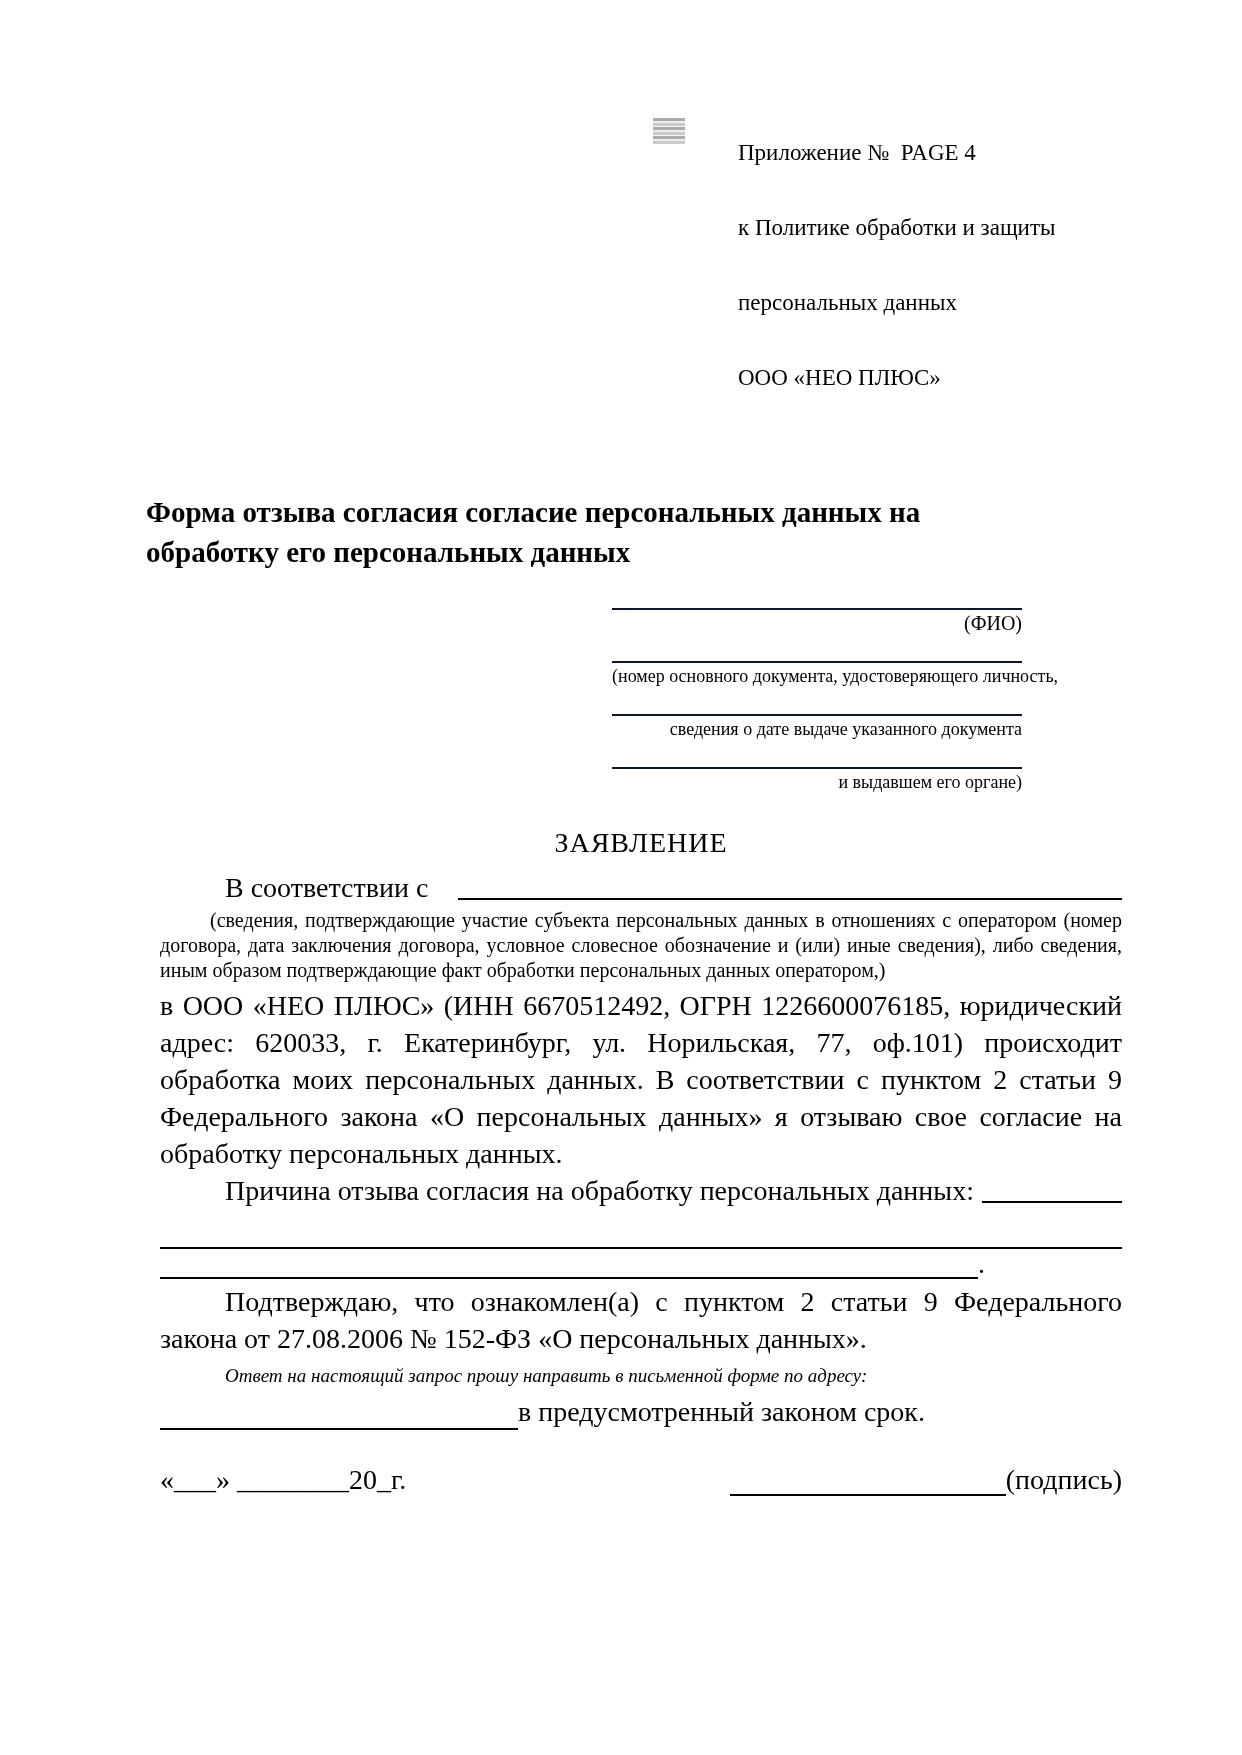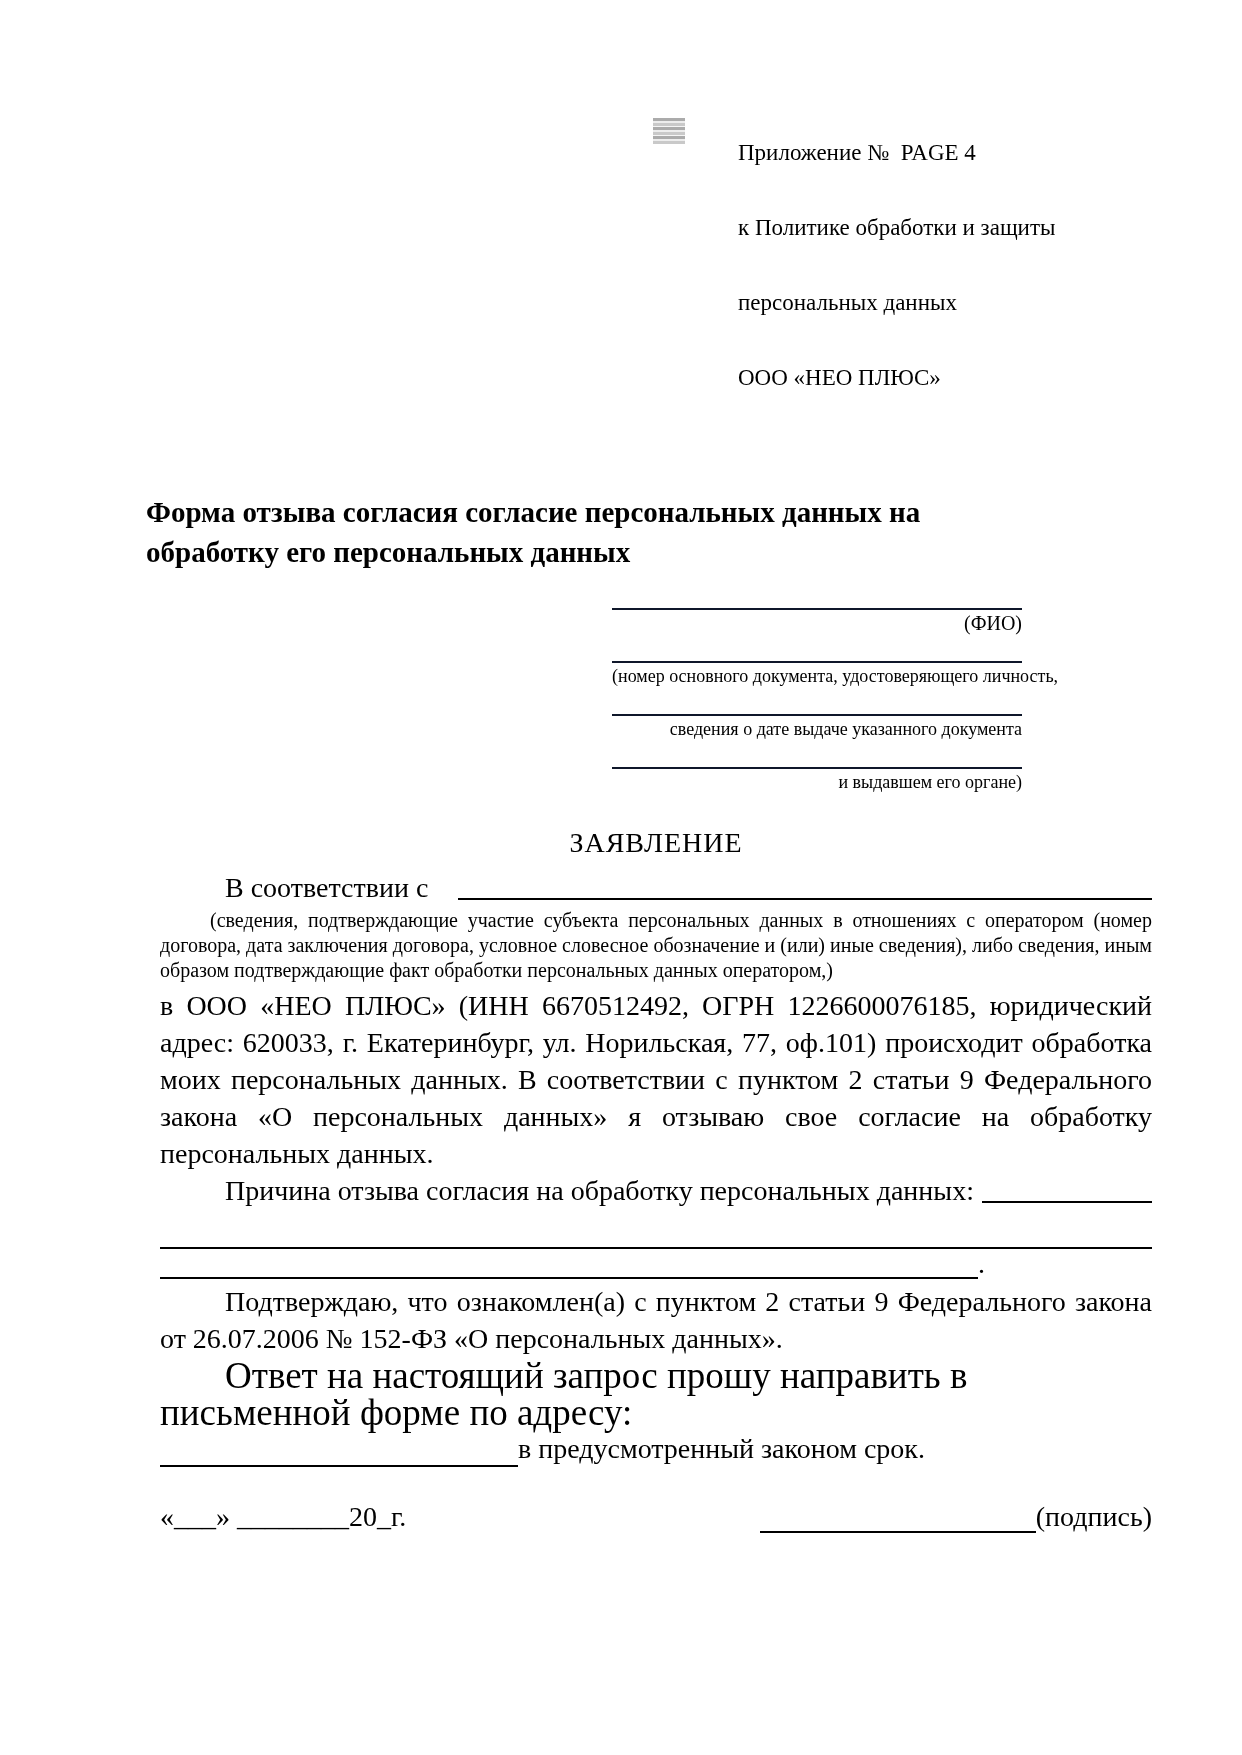--- a/index.html
+++ b/index.html
@@ -4,21 +4,21 @@
 <style>
   html,body { margin:0; padding:0; background:#888; }
   .page {
     position:relative;
     width:1242px; height:1755px;
     margin:0 auto;
     background:#ffffff;
     color:#000;
     font-family:"Liberation Serif","DejaVu Serif",serif;
     box-sizing:border-box;
-    padding:90px 90px 40px 160px;
+    padding:90px 120px 40px 160px;
     overflow:hidden;
   }
   
   .header-block { margin-left:578px; font-size:23px; line-height:25px; white-space:pre-wrap; }
   .artifact-icon {
     position:absolute; left:653px; top:118px; width:32px; height:26px;
     background:repeating-linear-gradient(180deg,#ababab 0 3px,#ededed 3px 5px,#c9c9c9 5px 8px,#f5f5f5 8px 9px);
   }
   
   .doc-title { margin-left:-14px; margin-top:52px; width:892px; font-weight:bold; font-size:29px; line-height:40px; }
@@ -33,21 +33,21 @@
   .accordance-row .prefix { padding-left:65px; white-space:nowrap; }
   .fill-line { flex:1 1 auto; border-bottom:2px solid #000; margin-bottom:6px; margin-left:8px; }
   .footnote { font-size:20px; line-height:25px; text-align:justify; text-indent:50px; margin-top:2px; }
   .main-paragraph { font-size:28px; line-height:37px; text-align:justify; margin-top:4px; }
   .reason-row { display:flex; font-size:28px; line-height:37px; }
   .reason-row .prefix { padding-left:65px; white-space:nowrap; }
   .rule-full { border-bottom:2px solid #000; height:38px; }
   .rule-second-row { display:flex; align-items:flex-end; font-size:28px; line-height:30px; }
   .rule-second { width:818px; border-bottom:2px solid #000; height:26px; }
   .confirm-paragraph { font-size:28px; line-height:37px; text-align:justify; text-indent:65px; margin-top:4px; }
-  .reply-prefix { font-size:37px; line-height:37px; text-indent:65px; }
+  .reply-prefix { font-size:19px; line-height:37px; text-indent:65px;font-style:italic; }
   .reply-row { display:flex; align-items:flex-end; font-size:28px; line-height:36px; }
   .reply-line { width:358px; border-bottom:2px solid #000; height:28px; }
   
   .footer-row { display:flex; justify-content:space-between; align-items:flex-end; margin-top:34px; font-size:28px; }
   .sig-group { display:flex; align-items:flex-end; }
   .sig-line { width:276px; border-bottom:2px solid #000; height:28px; }
 </style>
 </head>
 <body>
 
@@ -87,21 +87,21 @@
     <span class="fill-line"></span>
   </div>
 
   <div class="rule-full"></div>
 
   <div class="rule-second-row">
     <span class="rule-second"></span>
     <span>.</span>
   </div>
 
-  <div class="confirm-paragraph">Подтверждаю, что ознакомлен(а) с пунктом 2 статьи 9 Федерального закона от 26.07.2006 № 152-ФЗ «О персональных данных».</div>
+  <div class="confirm-paragraph">Подтверждаю, что ознакомлен(а) с пунктом 2 статьи 9 Федерального закона от 27.08.2006 № 152-ФЗ «О персональных данных».</div>
 
   <div class="reply-prefix">Ответ на настоящий запрос прошу направить в письменной форме по адресу:</div>
 
   <div class="reply-row">
     <span class="reply-line"></span>
     <span>в предусмотренный законом срок.</span>
   </div>
 
   <div class="footer-row">
     <span>«___» ________20_г.</span>

